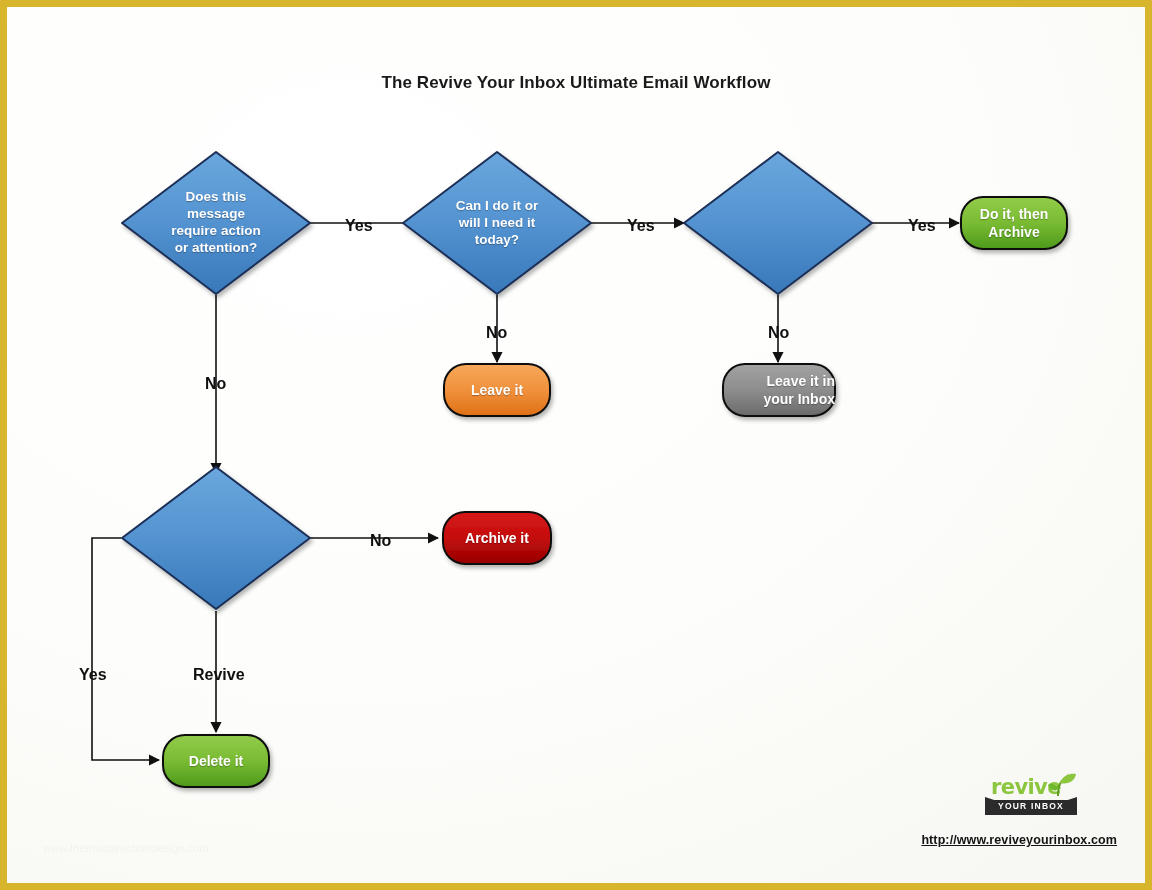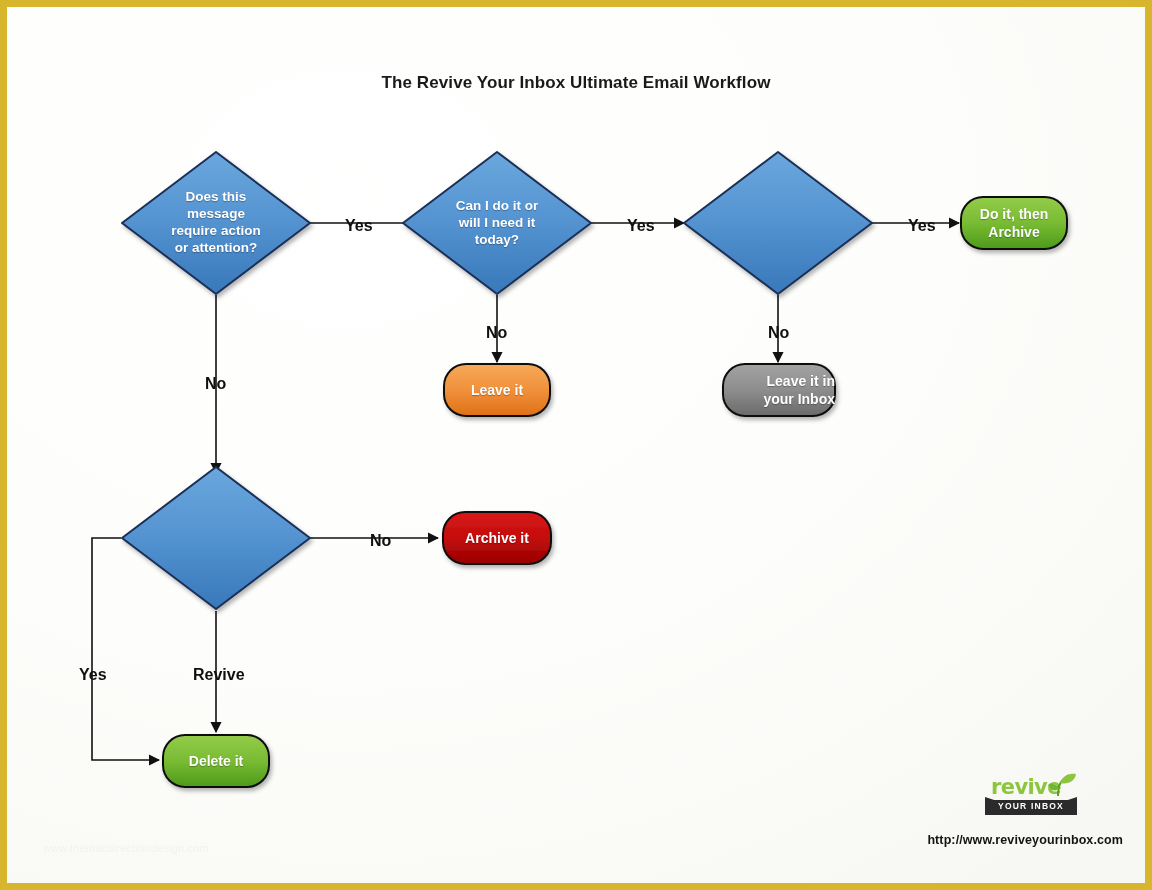--- a/index.html
+++ b/index.html
@@ -69,26 +69,27 @@
   .edgelabel {
     position: absolute;
     font-size: 16px;
     font-weight: bold;
     color: #101010;
     white-space: nowrap;
   }
   
   .url {
     position: absolute;
-    right: 22px;
+    right: 28px;
     top: 826px;
     font-size: 12.5px;
     font-weight: bold;
     color: #141414;
     letter-spacing: 0.1px;
+    text-decoration: underline;
   }
   .watermark {
     position: absolute;
     left: 36px;
     top: 835px;
     font-size: 11px;
     color: #f2f2ee;
     letter-spacing: 0.2px;
     user-select: none;
   }

